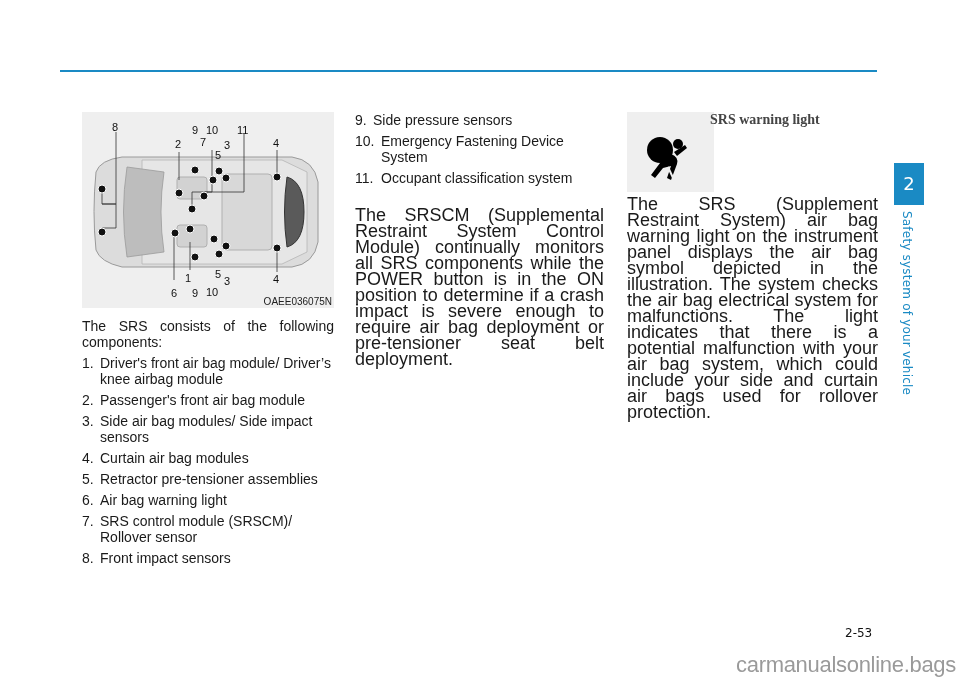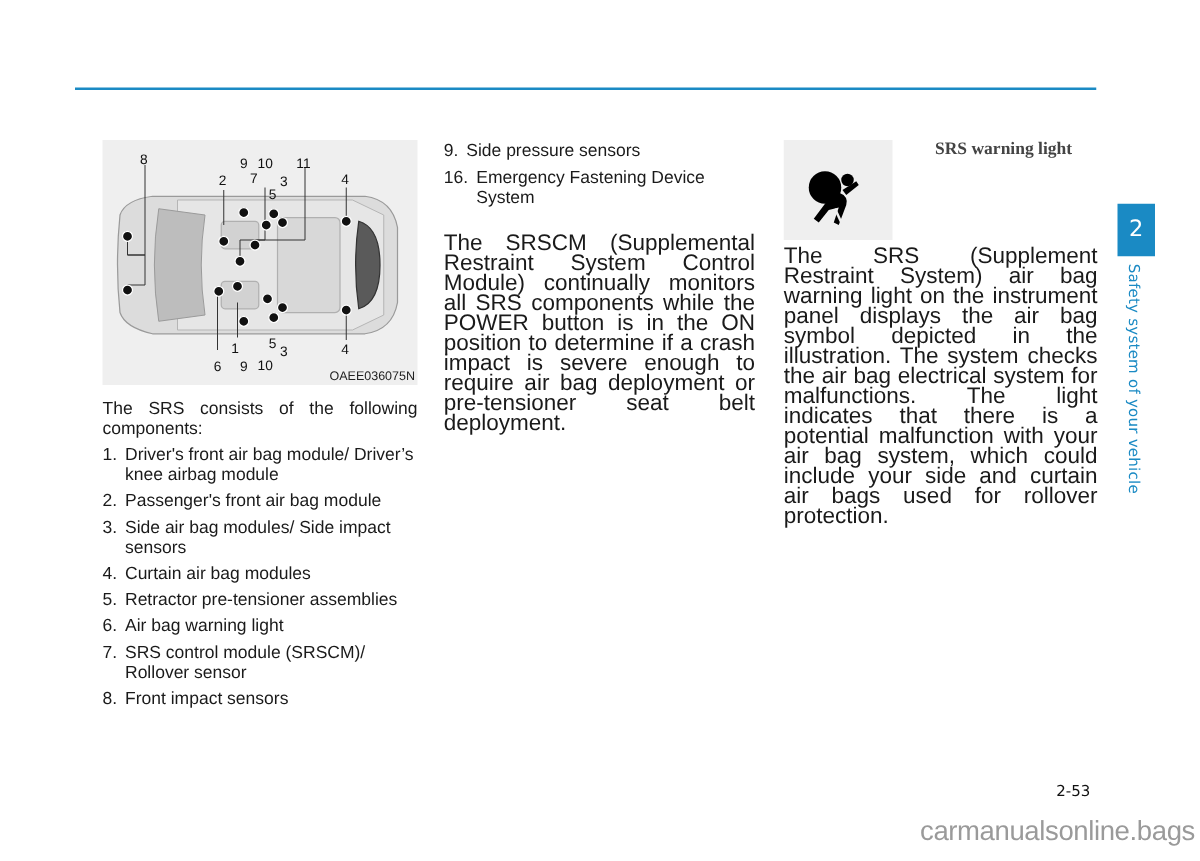--- a/index.html
+++ b/index.html
@@ -24,21 +24,21 @@
   ol.items li .text { display: block; }
 
   
   .col2 { position: absolute; left: 355px; top: 112px; width: 249px; }
   .col2 ol.items li { padding-left: 26px; }
   .col2 ol.items li:first-child { margin-top: 0; padding-left: 18px; }
   .para { font-size: 18px; line-height: 16px; text-align: justify; margin-top: 21px; }
 
   
   .icon-box { position: absolute; left: 627px; top: 112px; width: 87px; height: 80px; background: #efefef; }
-  .sub-heading { position: absolute; left: 748px; top: 112px; font-family: "Liberation Serif", serif; font-weight: bold; font-size: 14px; color: #444; }
+  .sub-heading { position: absolute; left: 710px; top: 112px; font-family: "Liberation Serif", serif; font-weight: bold; font-size: 14px; color: #444; }
   .col3 { position: absolute; left: 627px; top: 196px; width: 251px; }
   .col3 .para { margin-top: 0; }
 
   
   .side-box { position: absolute; left: 894px; top: 163px; width: 30px; height: 42px; background: #1a8ac4; color: #fff; font-size: 18px; text-align: center; line-height: 42px; font-family: "DejaVu Sans", sans-serif; }
   .side-text {
     position: absolute; left: 900px; top: 211px; writing-mode: vertical-rl; color: #1a8ac4;
     font-size: 12px; font-family: "DejaVu Sans", sans-serif; letter-spacing: 0.2px;
   }
   .page-num { position: absolute; left: 845px; top: 626px; font-size: 12px; font-family: "DejaVu Sans", sans-serif; color: #111; }
@@ -153,22 +153,26 @@
   </ol>
 </div>
 
 <div class="col2">
   <ol class="items">
     <li>
         <span class="num">9.</span>
         <span class="text">Side pressure sensors</span>
       </li>
     <li>
-        <span class="num">16.</span>
+        <span class="num">10.</span>
         <span class="text">Emergency Fastening Device System</span>
+      </li>
+    <li>
+        <span class="num">11.</span>
+        <span class="text">Occupant classification system</span>
       </li>
   </ol>
   <p class="para">The SRSCM (Supplemental Restraint System Control Module) continually monitors all SRS components while the POWER button is in the ON position to determine if a crash impact is severe enough to require air bag deployment or pre-tensioner seat belt deployment.</p>
 </div>
 
 <div class="icon-box">
   <svg width="87" height="80" viewBox="0 0 87 80">
     <circle cx="33" cy="38" r="13" fill="#000"></circle>
     <circle cx="51" cy="32" r="5" fill="#000"></circle>
     <path d="M47 40 L58 33 L60 36 L50 44 Z" fill="#000"></path>

